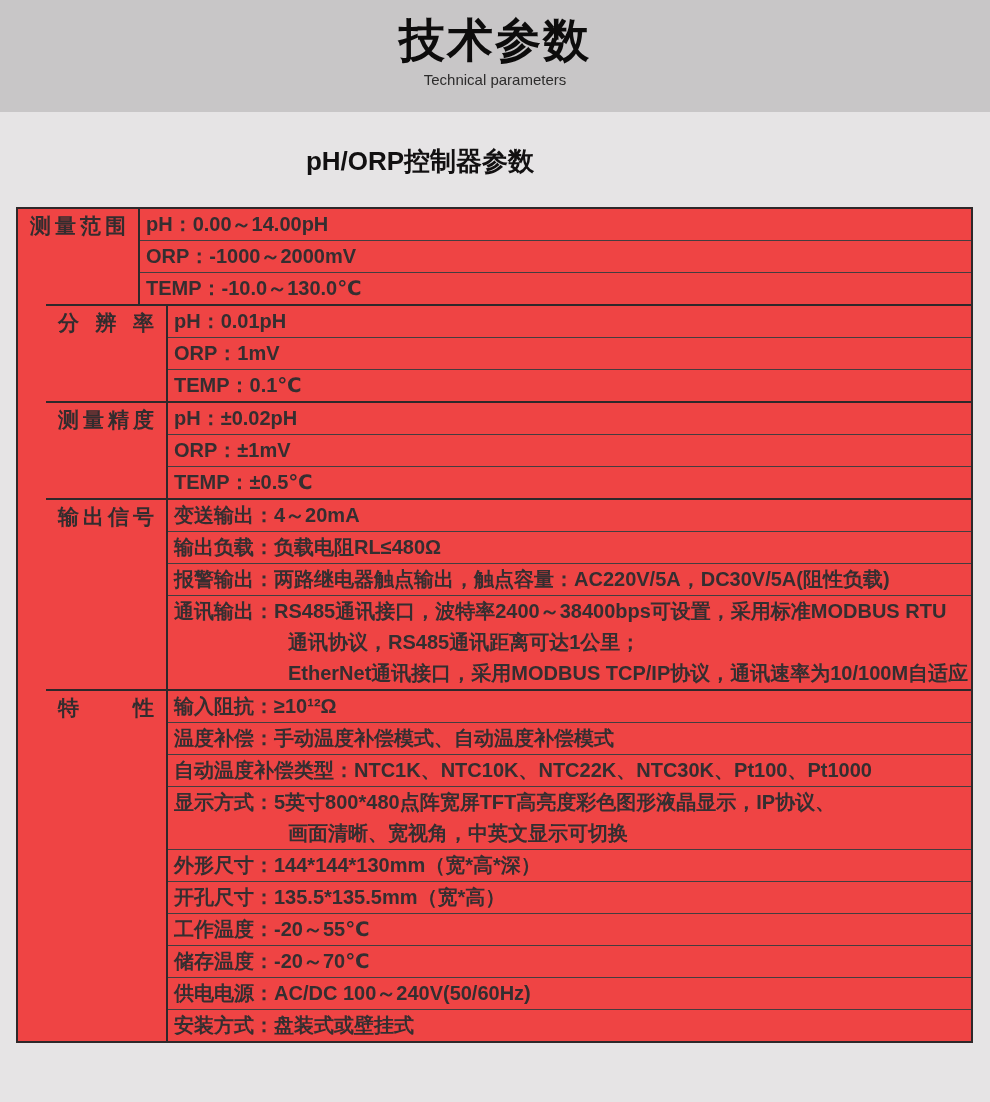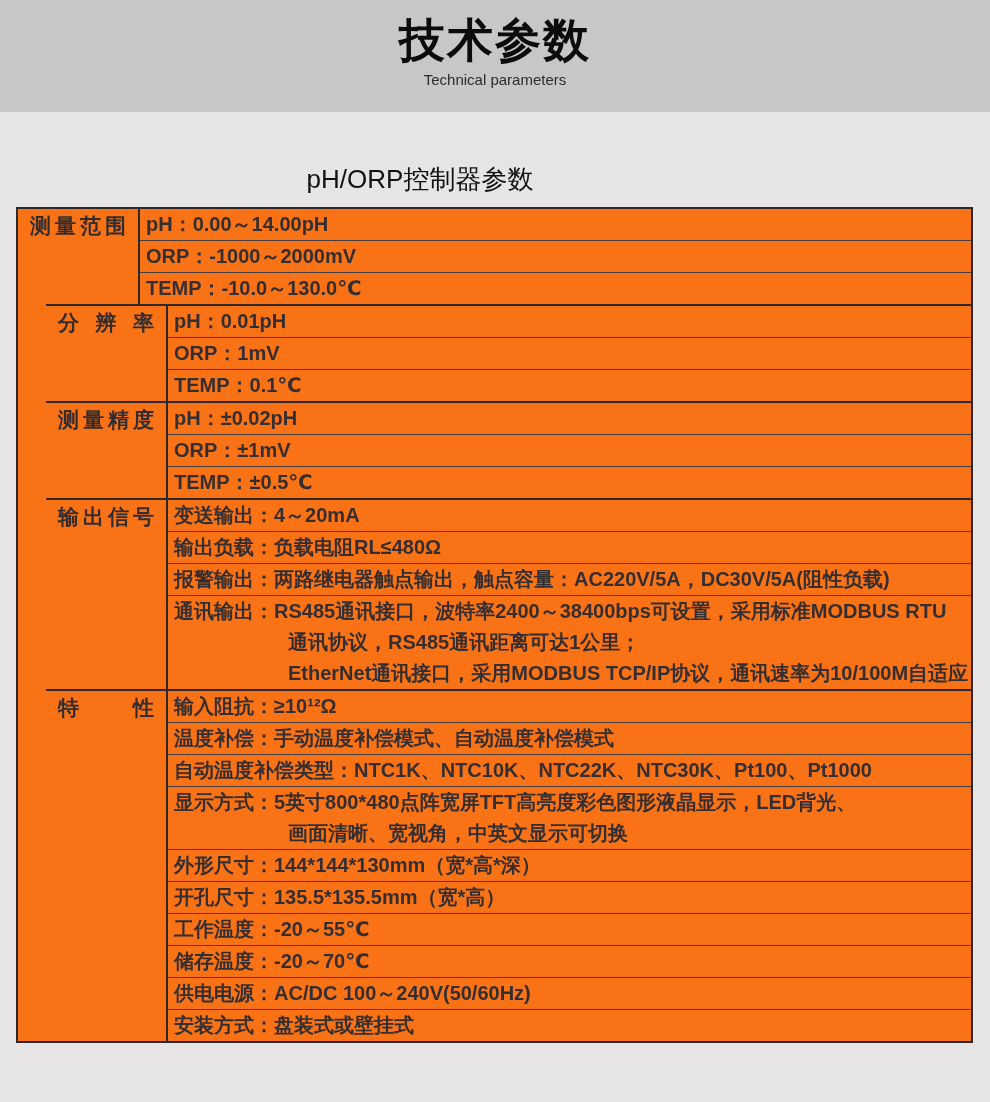--- a/index.html
+++ b/index.html
@@ -32,34 +32,34 @@
     font-weight:400;
     color:#2d2c2c;
     line-height:24px;
     margin-top:2px;
   }
 
   
   .section-title{
     text-align:center;
     font-size:26px;
-    font-weight:400;
+    font-weight:700;
     color:#121011;
-    padding-top:52px;
+    padding-top:34px;
     line-height:30px;
   }
 
   
   .spec-table{
     position:absolute;
     left:16px;top:207px;
     width:957px;
     box-sizing:border-box;
     border:2px solid #2f282a;
-    background:#f97316;
+    background:#ef4444;
   }
   .group{display:flex;}
   .group + .group{border-top:2px solid #2f282a;margin-left:28px;}
   .label-cell{
     width:122px;
     flex:0 0 122px;
     box-sizing:border-box;
     border-right:2px solid #2f282a;
     padding-top:1px;
   }
@@ -180,21 +180,21 @@
         <div class="sub">
           <div class="line">输入阻抗：≥10¹²Ω</div>
         </div>
         <div class="sub">
           <div class="line">温度补偿：手动温度补偿模式、自动温度补偿模式</div>
         </div>
         <div class="sub">
           <div class="line">自动温度补偿类型：NTC1K、NTC10K、NTC22K、NTC30K、Pt100、Pt1000</div>
         </div>
         <div class="sub">
-          <div class="line">显示方式：5英寸800*480点阵宽屏TFT高亮度彩色图形液晶显示，LED背光、</div>
+          <div class="line">显示方式：5英寸800*480点阵宽屏TFT高亮度彩色图形液晶显示，IP协议、</div>
           <div class="line cont">画面清晰、宽视角，中英文显示可切换</div>
         </div>
         <div class="sub">
           <div class="line">外形尺寸：144*144*130mm（宽*高*深）</div>
         </div>
         <div class="sub">
           <div class="line">开孔尺寸：135.5*135.5mm（宽*高）</div>
         </div>
         <div class="sub">
           <div class="line">工作温度：-20～55℃</div>

